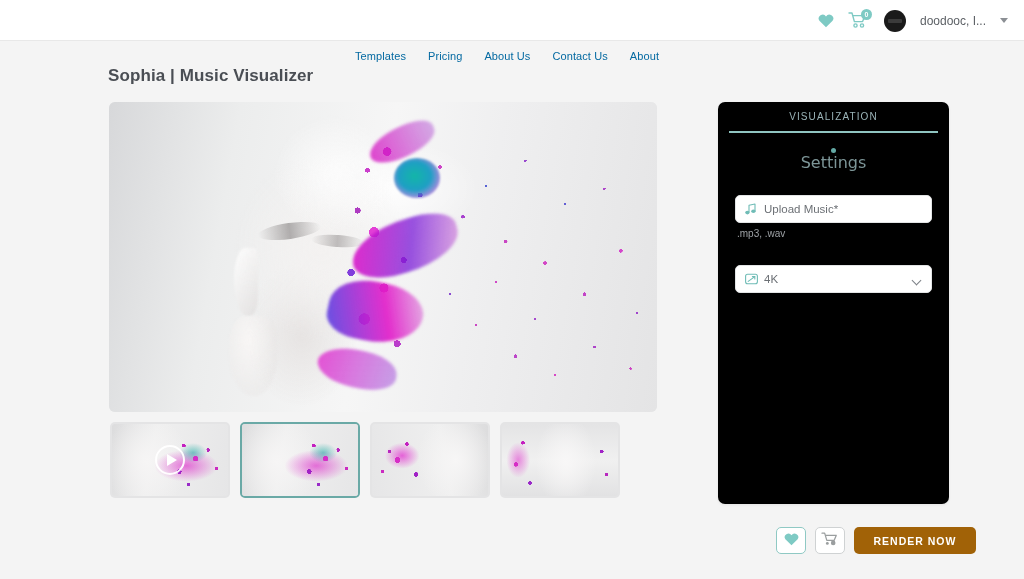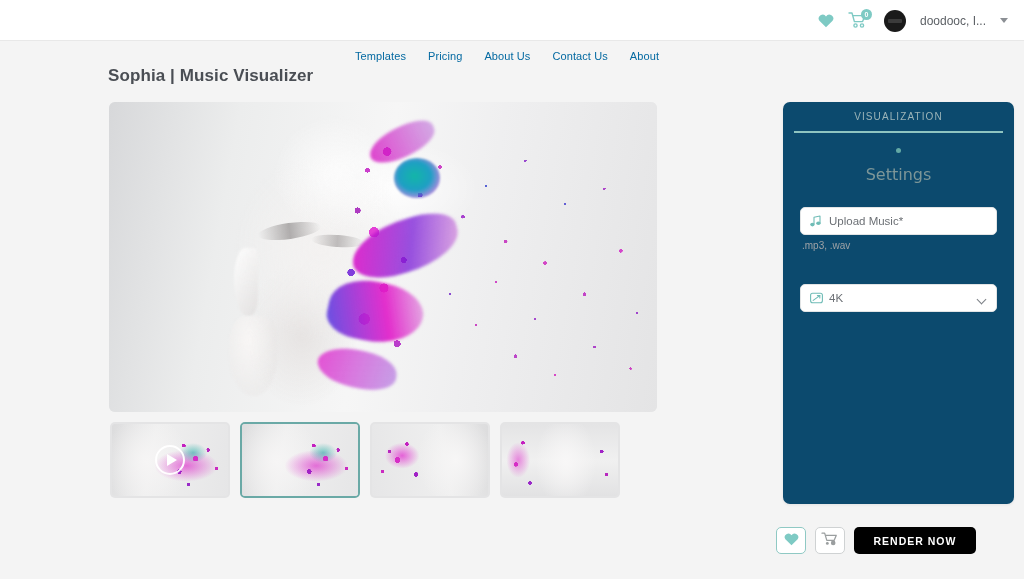--- a/index.html
+++ b/index.html
@@ -246,52 +246,52 @@
     display: flex; align-items: center; justify-content: center;
   }
   .play-btn i {
     width: 0; height: 0; margin-left: 3px;
     border-top: 6px solid transparent; border-bottom: 6px solid transparent;
     border-left: 10px solid #fff;
   }
 
   
   .panel {
-    position: absolute; left: 783px; top: 102px;
+    position: absolute; left: 718px; top: 102px;
     width: 231px; height: 402px;
-    background: #0c4a6e; border-radius: 7px;
+    background: #000000; border-radius: 7px;
     box-shadow: 0 1px 3px rgba(0,0,0,.07);
   }
   .tabbar {
     margin: 0 11px; padding-top: 9px;
     border-bottom: 2px solid #8fc4c0;
   }
   .tab {
     display: block; text-align: center;
     font-size: 10px; letter-spacing: 1.1px;
     color: #9bb4b8; padding-bottom: 9px;
   }
   .step-dot {
     width: 5px; height: 5px; border-radius: 50%;
     background: #63a9a5; margin: 15px auto 0;
   }
   .settings-title {
-    text-align: center; margin-top: 12px;
+    text-align: center; margin-top: 0;
     font-size: 16px; color: #7d9698; font-weight: normal;
     font-family: "DejaVu Sans", sans-serif;
   }
   .field {
     margin: 0 17px; height: 28px;
     border: 1px solid #e2e4e5; border-radius: 5px;
     background: #fff;
     display: flex; align-items: center; padding: 0 9px;
     position: relative;
   }
   .field.upload { margin-top: 23px; }
-  .field.res { margin-top: 33px; text-align: right; }
+  .field.res { margin-top: 26px; text-align: right; }
   .field.ratio { margin-top: 15px; }
   .field-icon { width: 14px; display: flex; align-items: center; }
   .field-label {
     font-size: 11.5px; color: #6c7075; margin-left: 5px;
   }
   .hint {
     margin: 5px 0 0 19px; font-size: 10px; color: #9ea2a6;
   }
   .chev {
     position: absolute; right: 11px; top: 11px;
@@ -306,21 +306,21 @@
     display: flex; align-items: center; gap: 9px;
   }
   .icon-btn {
     width: 30px; height: 27px; border-radius: 5px;
     background: #fff; border: 1px solid #cfd2d3;
     display: flex; align-items: center; justify-content: center;
   }
   .icon-btn.fav { border-color: #8fc9c4; }
   .render-btn {
     width: 122px; height: 27px; border-radius: 5px;
-    background: #000000; color: #fff; border: none;
+    background: #a16207; color: #fff; border: none;
     font-size: 10.5px; font-weight: bold; letter-spacing: 1px;
     font-family: "Liberation Sans", sans-serif;
     cursor: pointer;
   }
 </style>
 </head>
 <body>
 
 <div class="header">
 

